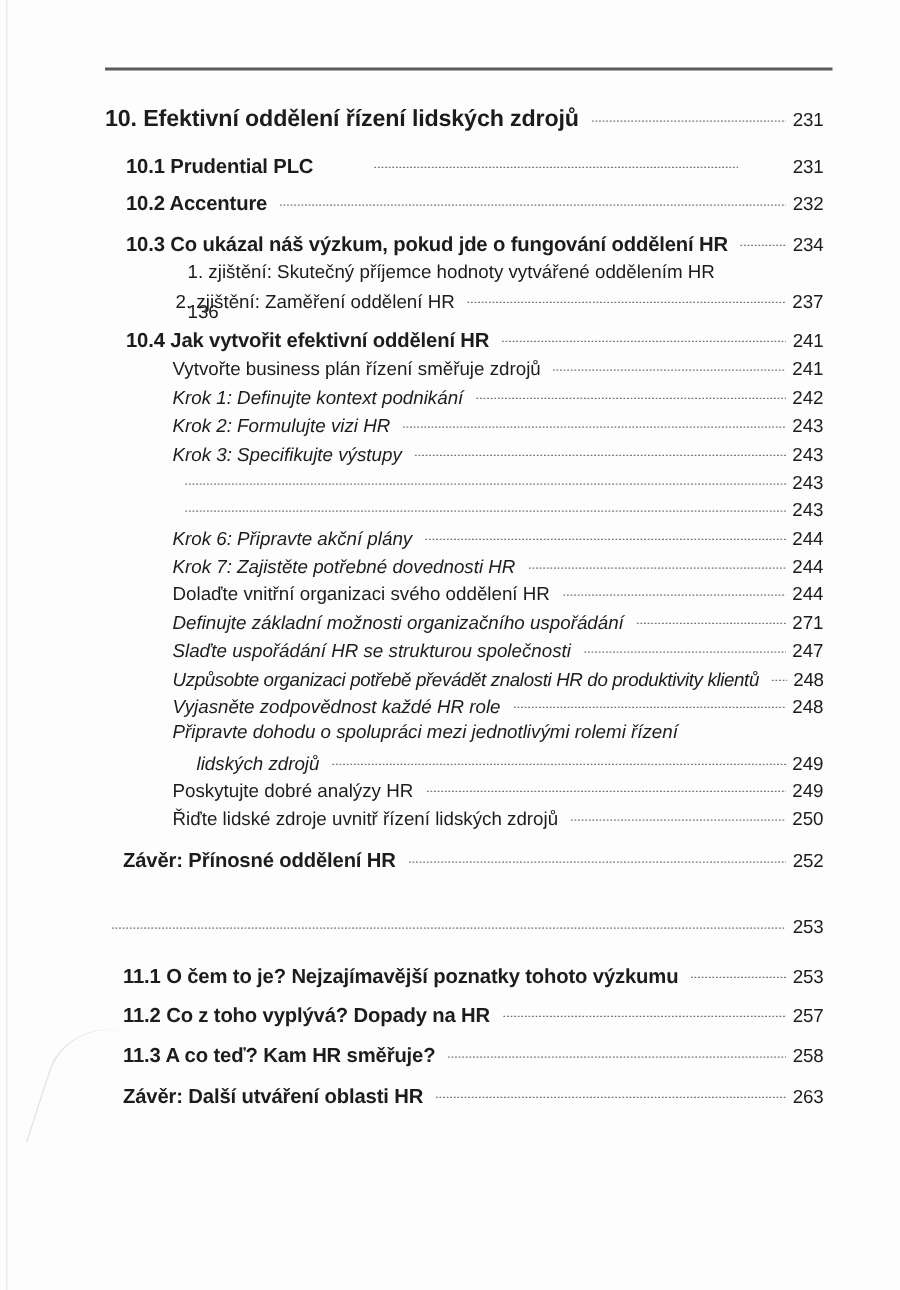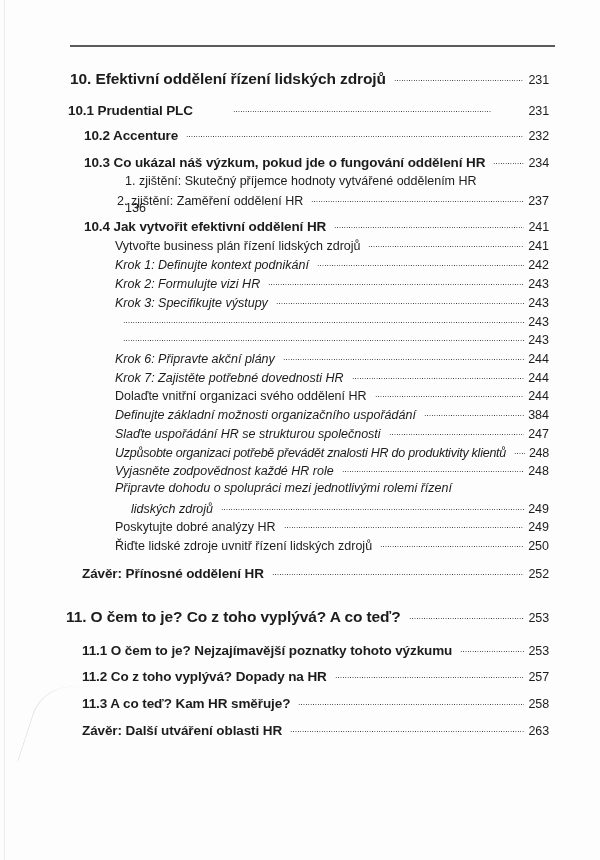--- a/index.html
+++ b/index.html
@@ -52,21 +52,21 @@
 <div class="page-edge"></div>
 <div class="rule"></div>
 <div class="scanmark"></div>
 
 <div class="toc-line chapter" style="left:70px; top:68px;">
   <span class="title">10. Efektivní oddělení řízení lidských zdrojů</span>
   <span class="leader"></span>
   <span class="page">231</span>
 </div>
 
-<div class="toc-line section" style="left:68px; top:101px;gap:32px;">
+<div class="toc-line section" style="left:84px; top:101px;gap:32px;">
   <span class="title">10.1 Prudential PLC</span>
   <span class="leader"></span>
   <span class="page">231</span>
 </div>
 
 <div class="toc-line section" style="left:84px; top:126px;">
   <span class="title">10.2 Accenture</span>
   <span class="leader"></span>
   <span class="page">232</span>
 </div>
@@ -89,21 +89,21 @@
   <span class="page">237</span>
 </div>
 
 <div class="toc-line section" style="left:84px; top:217px;">
   <span class="title">10.4 Jak vytvořit efektivní oddělení HR</span>
   <span class="leader"></span>
   <span class="page">241</span>
 </div>
 
 <div class="toc-line sub" style="left:115px; top:237px;">
-  <span class="title">Vytvořte business plán řízení lidských zdrojů</span>
+  <span class="title">Vytvořte business plán řízení směřuje zdrojů</span>
   <span class="leader"></span>
   <span class="page">241</span>
 </div>
 
 <div class="toc-line sub it" style="left:115px; top:256px;">
   <span class="title">Krok 1: Definujte kontext podnikání</span>
   <span class="leader"></span>
   <span class="page">242</span>
 </div>
 
@@ -143,21 +143,21 @@
 
 <div class="toc-line sub" style="left:115px; top:387px;">
   <span class="title">Dolaďte vnitřní organizaci svého oddělení HR</span>
   <span class="leader"></span>
   <span class="page">244</span>
 </div>
 
 <div class="toc-line sub it" style="left:115px; top:406px;">
   <span class="title">Definujte základní možnosti organizačního uspořádání</span>
   <span class="leader"></span>
-  <span class="page">384</span>
+  <span class="page">271</span>
 </div>
 
 <div class="toc-line sub it" style="left:115px; top:425px;">
   <span class="title">Slaďte uspořádání HR se strukturou společnosti</span>
   <span class="leader"></span>
   <span class="page">247</span>
 </div>
 
 <div class="toc-line sub it" style="left:115px; top:444px; letter-spacing:-0.25px;">
   <span class="title">Uzpůsobte organizaci potřebě převádět znalosti HR do produktivity klientů</span>
@@ -190,21 +190,20 @@
   <span class="page">250</span>
 </div>
 
 <div class="toc-line section" style="left:82px; top:564px;">
   <span class="title">Závěr: Přínosné oddělení HR</span>
   <span class="leader"></span>
   <span class="page">252</span>
 </div>
 
 <div class="toc-line chapter" style="left:66px; top:606px;">
-  <span class="title">11. O čem to je? Co z toho vyplývá? A co teď?</span>
   <span class="leader"></span>
   <span class="page">253</span>
 </div>
 
 <div class="toc-line section" style="left:82px; top:641px;">
   <span class="title">11.1 O čem to je? Nejzajímavější poznatky tohoto výzkumu</span>
   <span class="leader"></span>
   <span class="page">253</span>
 </div>
 

